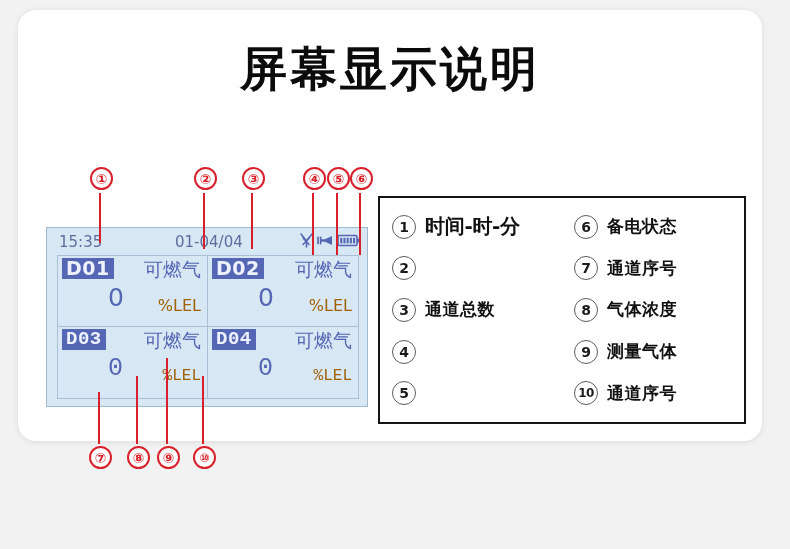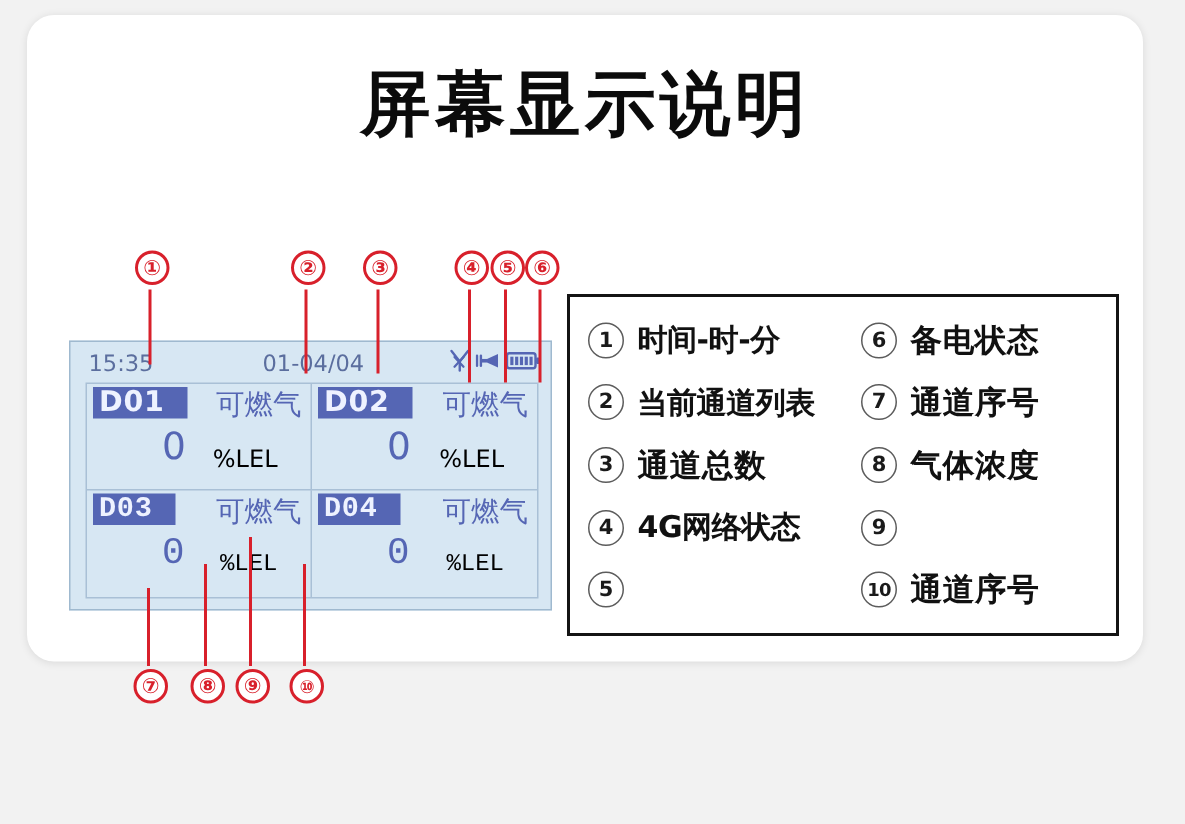--- a/index.html
+++ b/index.html
@@ -75,43 +75,43 @@
   .cell:nth-child(3), .cell:nth-child(4) { border-bottom: none; font-family: Liberation Mono, monospace; }
 
   .ch-tag {
     position: absolute;
     left: 4px; top: 2px;
     background: #5566b4;
     color: #eef2ff;
     font-size: 19px;
     font-weight: 700;
     line-height: 20px;
-    padding: 0px 15px 1px 4px;
+    padding: 0px 4px 1px 4px;
     letter-spacing: 0.5px;
   }
   .ch-gas {
     position: absolute;
     right: 6px; top: 1px;
     font-size: 19px;
     color: #5566b4;
     letter-spacing: 0px;
     text-align: center;
   }
   .ch-val {
     position: absolute;
     left: 50px; top: 30px;
     font-size: 25px;
     color: #5566b4;
     line-height: 24px;
   }
   .ch-unit {
     position: absolute;
-    right: 22px; top: 40px;
+    right: 6px; top: 40px;
     font-size: 16px;
-    color: #000000;
+    color: #a16207;
     text-align: center;
   }
 
   
   .callout {
     position: absolute;
     width: 23px; height: 23px;
     border-radius: 50%;
     border: 2px solid #d8202b;
     color: #d8202b;
@@ -156,21 +156,21 @@
     border-radius: 50%;
     border: 1.6px solid #5c5c5c;
     color: #1a1a1a;
     font-size: 14px;
     font-weight: 700;
     display: flex; align-items: center; justify-content: center;
     line-height: 1;
   }
   .leg-num.two { font-size: 12px; letter-spacing: -0.5px; }
   .leg-label {
-    font-size: 21px;
+    font-size: 17px;
     font-weight: 700;
     color: #111111;
     letter-spacing: 0.5px;
     white-space: nowrap;
   }
   .leg-item.compact .leg-label { letter-spacing: -0.3px; font-size: 20px; }
 </style>
 </head>
 <body>
 
@@ -278,40 +278,39 @@
         <div class="leg-item compact">
           <div class="leg-num">1</div>
           <div class="leg-label">时间-时-分</div>
         </div>
         <div class="leg-item">
           <div class="leg-num">6</div>
           <div class="leg-label">备电状态</div>
         </div>
         <div class="leg-item compact">
           <div class="leg-num">2</div>
-          <div class="leg-label">当前通道列表</div>
         </div>
         <div class="leg-item">
           <div class="leg-num">7</div>
           <div class="leg-label">通道序号</div>
         </div>
         <div class="leg-item">
           <div class="leg-num">3</div>
           <div class="leg-label">通道总数</div>
         </div>
         <div class="leg-item">
           <div class="leg-num">8</div>
           <div class="leg-label">气体浓度</div>
         </div>
         <div class="leg-item compact">
           <div class="leg-num">4</div>
-          <div class="leg-label">4G网络状态</div>
         </div>
         <div class="leg-item">
           <div class="leg-num">9</div>
+          <div class="leg-label">测量气体</div>
         </div>
         <div class="leg-item">
           <div class="leg-num">5</div>
         </div>
         <div class="leg-item">
           <div class="leg-num two">10</div>
           <div class="leg-label">通道序号</div>
         </div>
       </div>
   </div>

